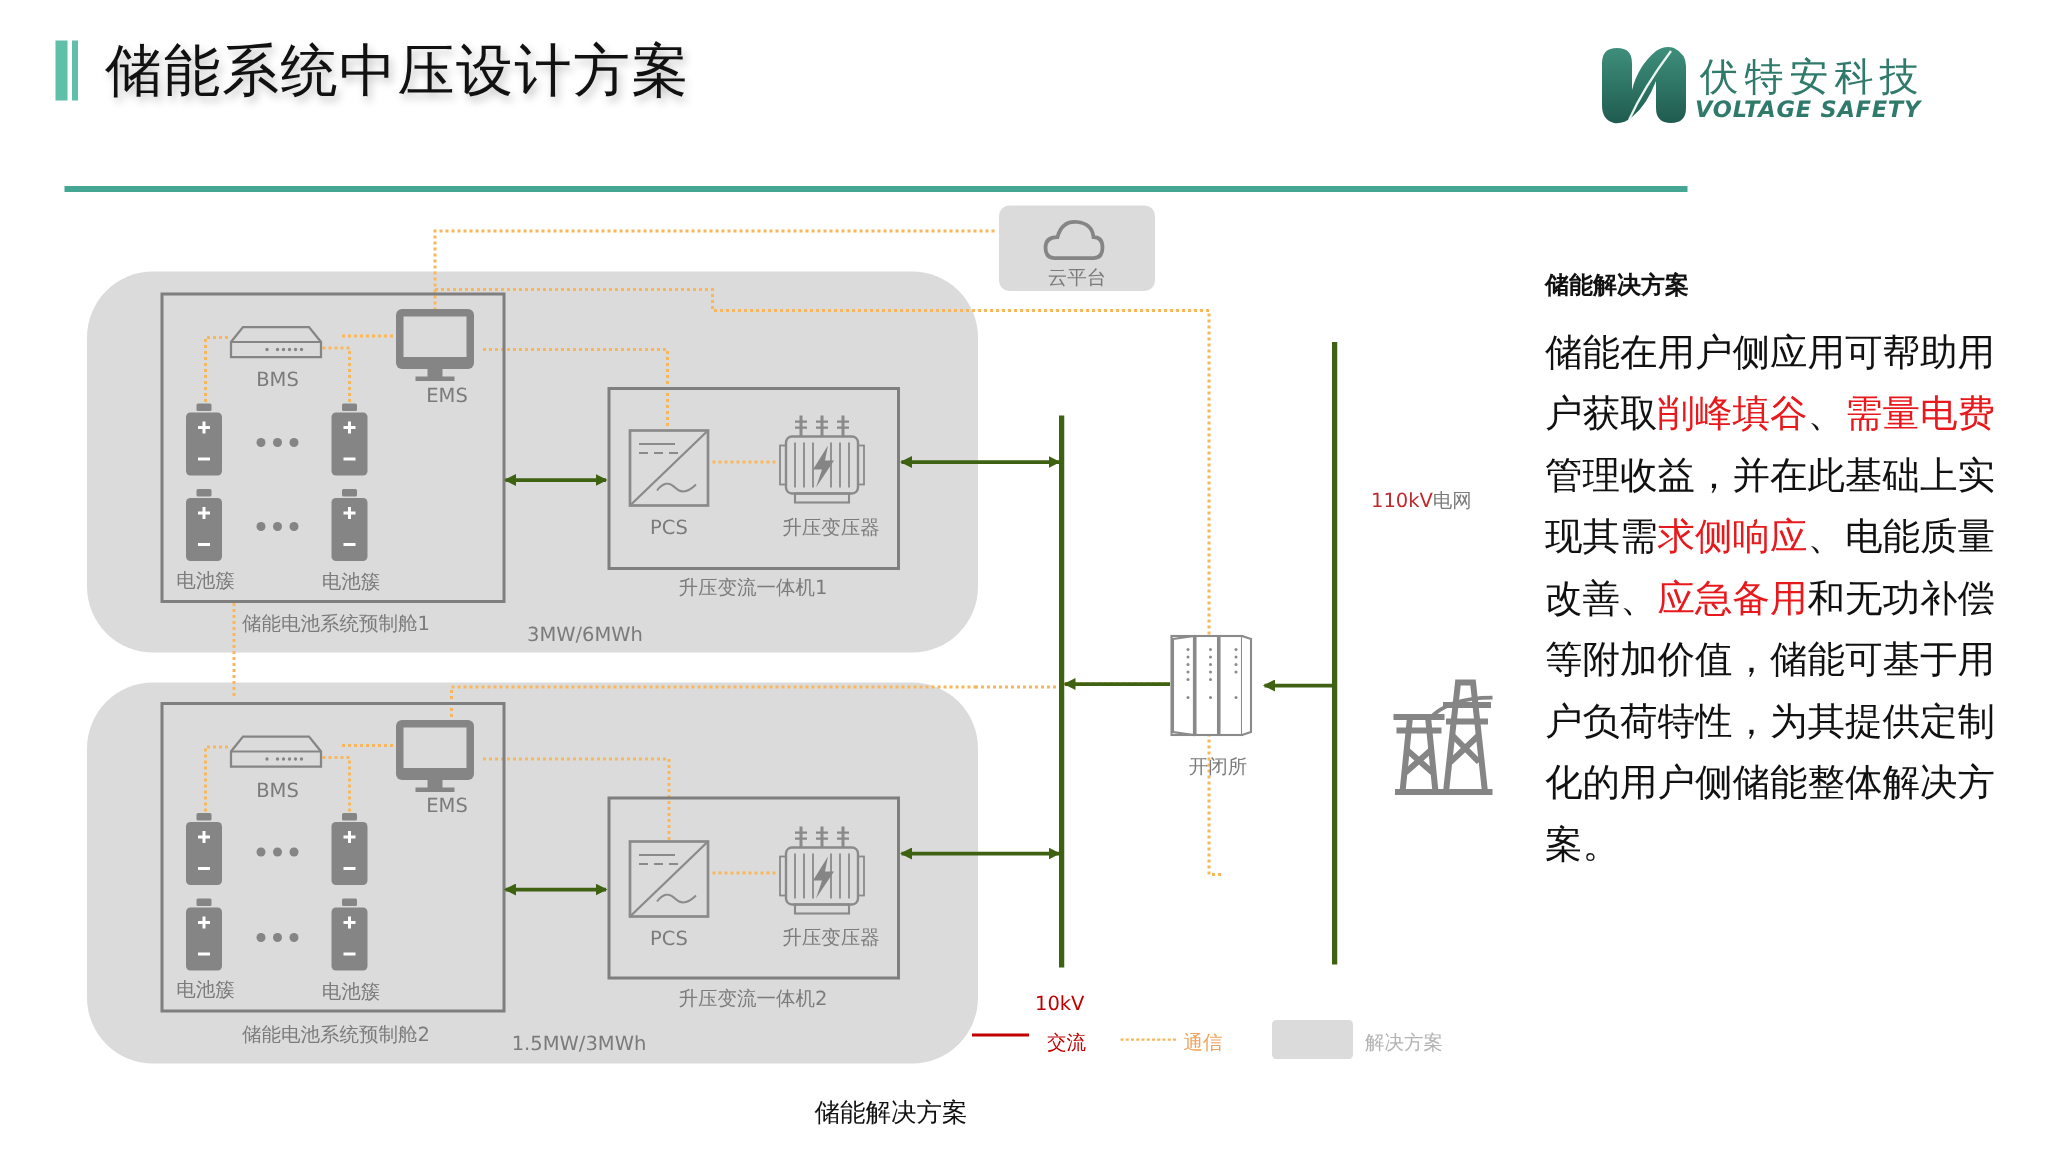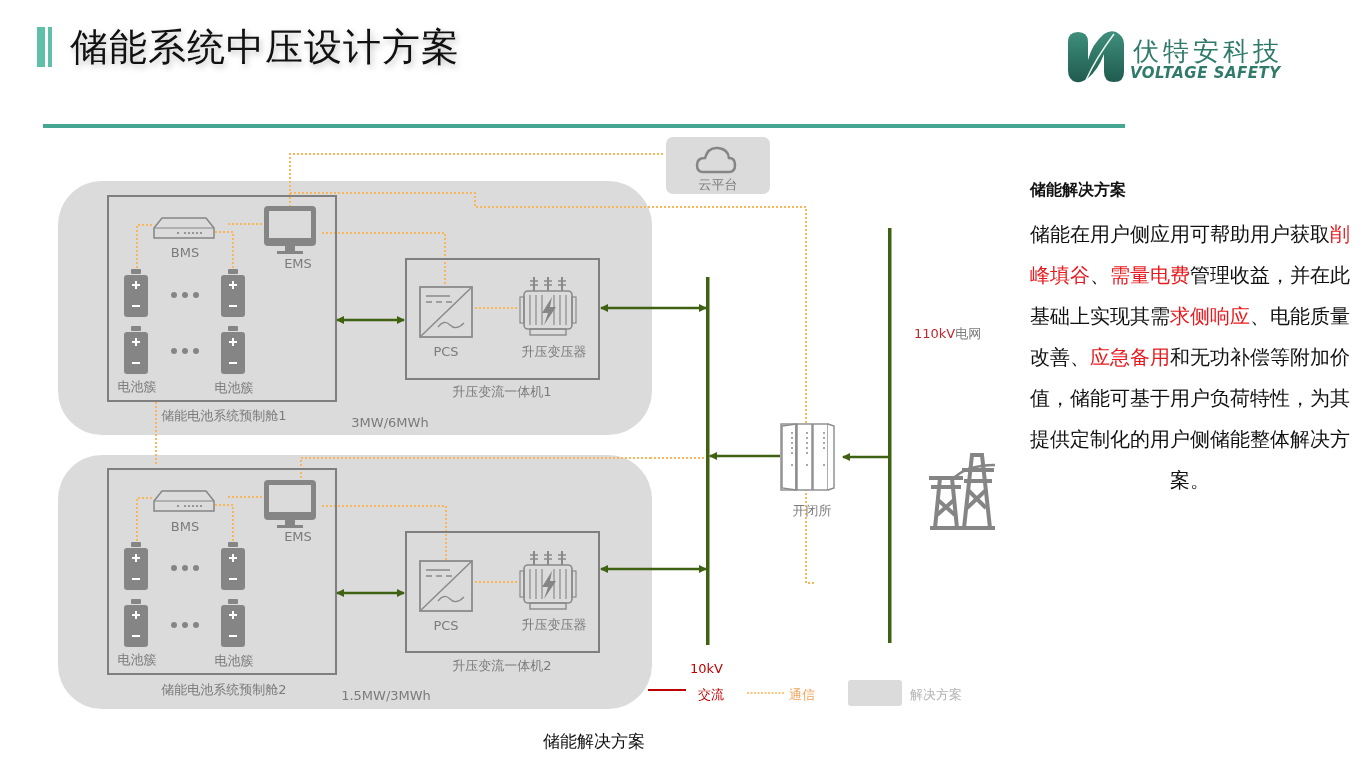--- a/index.html
+++ b/index.html
@@ -7,21 +7,21 @@
   .abs{position:absolute;}
   .title-bar1{left:37px;top:27px;width:8px;height:40px;background:#5fbfa8;}
   .title-bar2{left:48px;top:27px;width:4px;height:40px;background:#5fbfa8;}
   .page-title{left:70px;top:22px;font-size:38px;font-weight:normal;color:#111;letter-spacing:1px;text-shadow:2px 3px 6px rgba(0,0,0,0.25);white-space:nowrap;}
   .divider{left:43px;top:124px;width:1082px;height:4px;background:#45a693;}
   .logo-cn{left:1133px;top:34px;font-size:26px;font-weight:normal;color:#2f7a6a;letter-spacing:4px;white-space:nowrap;}
   .logo-en{left:1130px;top:64px;font-size:15px;font-weight:bold;color:#2f7a6a;letter-spacing:0.5px;white-space:nowrap;font-style:italic;}
   svg text{font-family:"DejaVu Sans","Liberation Sans",sans-serif;}
   .gray-lbl{font-size:13px;fill:#7b7b7b;}
   .side-title{left:1030px;top:180px;font-size:16px;font-weight:bold;color:#111;}
-  .side-body{left:1030px;top:214px;width:320px;font-size:20px;line-height:41px;color:#111;text-align:center;}
+  .side-body{left:1030px;top:214px;width:320px;font-size:25px;line-height:41px;color:#111;}
   .side-body .hl{color:#e8191d;}
   .caption{left:543px;top:730px;font-size:17px;color:#111;white-space:nowrap;}
 </style>
 </head>
 <body>
 
 <div class="abs title-bar1"></div>
 <div class="abs title-bar2"></div>
 <div class="abs page-title">储能系统中压设计方案</div>
 <div class="abs divider"></div>

